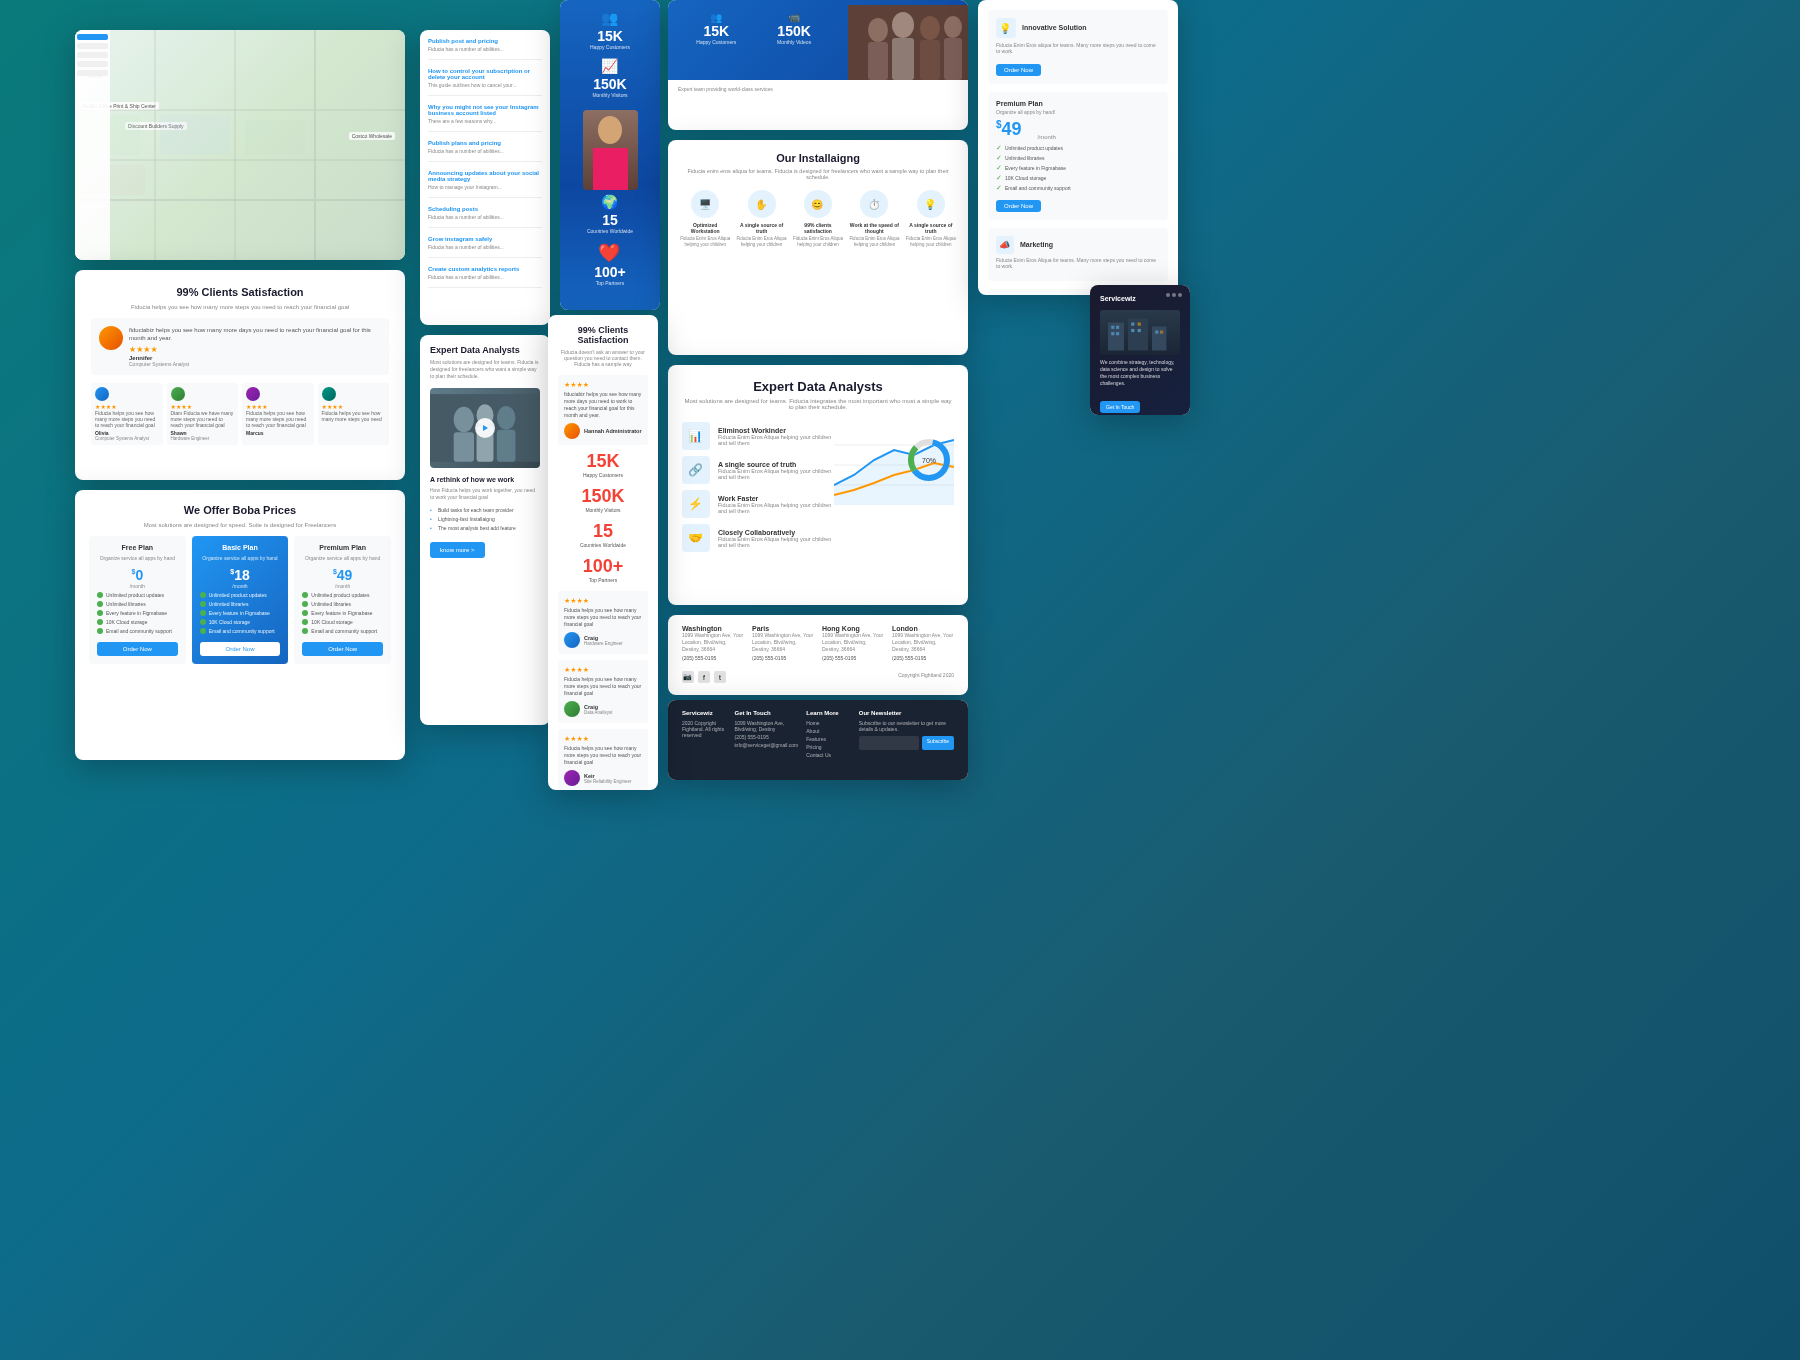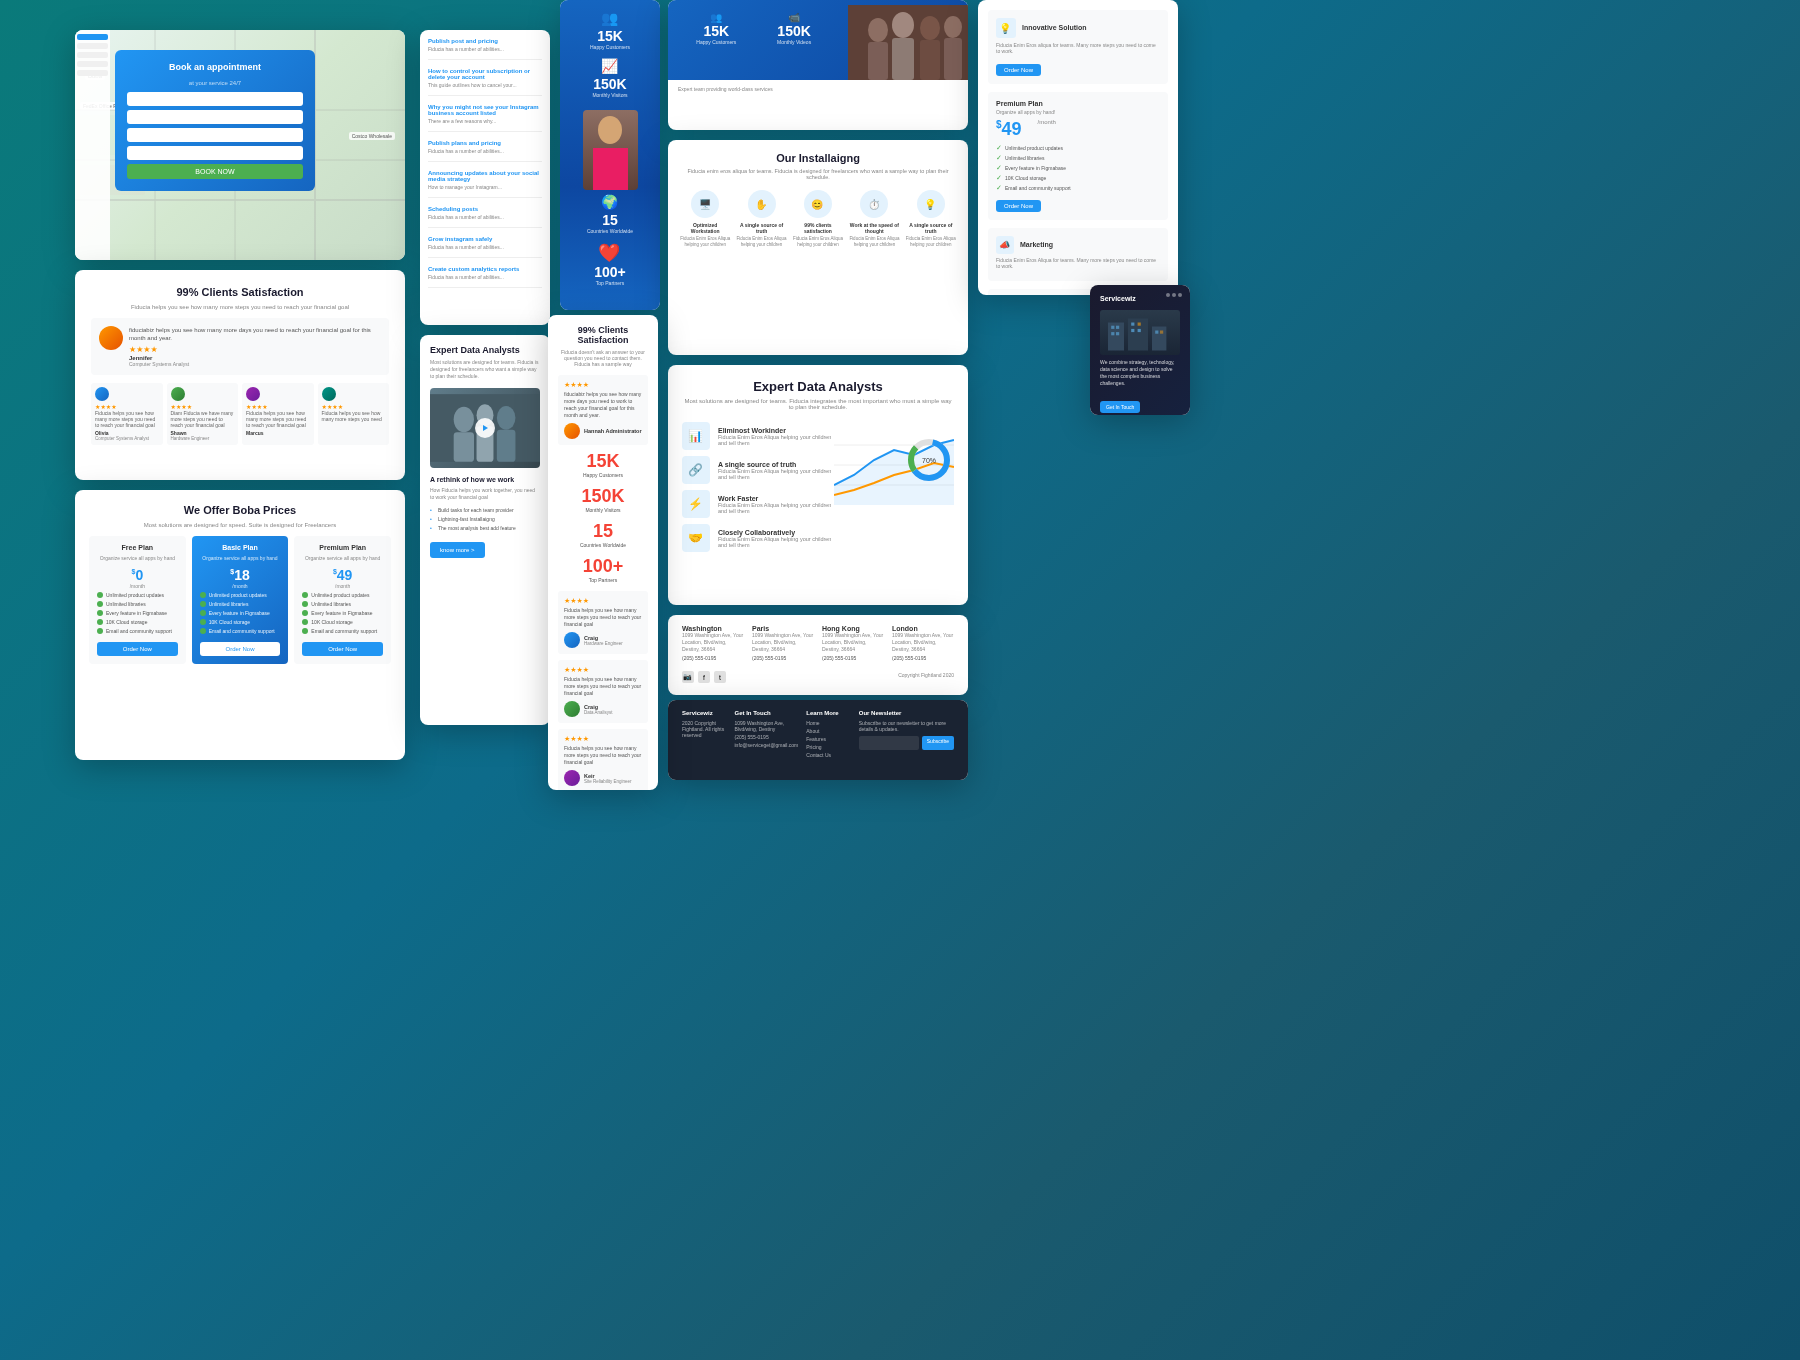--- a/index.html
+++ b/index.html
@@ -712,29 +712,20 @@
       <line x1="0" y1="130" x2="330" y2="130" stroke="#999" stroke-width="1"></line>
       <line x1="0" y1="170" x2="330" y2="170" stroke="#aaa" stroke-width="2"></line>
       <line x1="80" y1="0" x2="80" y2="230" stroke="#999" stroke-width="1"></line>
       <line x1="160" y1="0" x2="160" y2="230" stroke="#999" stroke-width="1"></line>
       <line x1="240" y1="0" x2="240" y2="230" stroke="#aaa" stroke-width="2"></line>
       <rect x="5" y="85" width="60" height="40" fill="rgba(200,230,200,0.6)" rx="2"></rect>
       <rect x="85" y="85" width="70" height="40" fill="rgba(200,220,240,0.6)" rx="2"></rect>
       <rect x="5" y="135" width="65" height="30" fill="rgba(220,210,200,0.6)" rx="2"></rect>
       <rect x="170" y="90" width="60" height="35" fill="rgba(200,220,200,0.6)" rx="2"></rect>
     </svg>
-    <div class="form-overlay">
-      <div class="form-title">Book an appointment</div>
-      <div style="font-size:6px;color:rgba(255,255,255,0.7);text-align:center;margin-bottom:6px">at your service 24/7</div>
-      <div class="form-input"></div>
-      <div class="form-input"></div>
-      <div class="form-input"></div>
-      <div class="form-input"></div>
-      <div class="form-btn">BOOK NOW</div>
-    </div>
 
     <div style="position:absolute;left:0;top:0;width:35px;height:100%;background:rgba(255,255,255,0.9);padding:4px 2px;">
       <div style="background:#2196F3;height:6px;border-radius:2px;margin-bottom:3px;font-size:4px;color:#fff;padding:1px;overflow:hidden"></div>
       <div style="height:6px;border-radius:2px;margin-bottom:3px;background:#f0f0f0;font-size:4px;color:#333;padding:1px;"></div>
       <div style="height:6px;border-radius:2px;margin-bottom:3px;background:#f0f0f0;"></div>
       <div style="height:6px;border-radius:2px;margin-bottom:3px;background:#f0f0f0;"></div>
       <div style="height:6px;border-radius:2px;margin-bottom:3px;background:#f0f0f0;"></div>
     </div>
   </div>
 </div>
@@ -1275,21 +1266,21 @@
         <div style="width:20px;height:20px;background:#E3F2FD;border-radius:3px;display:flex;align-items:center;justify-content:center;font-size:10px">💡</div>
         <div class="pricing-right-name">Innovative Solution</div>
       </div>
       <div class="pricing-right-desc">Fiducia Enim Eros aliqua for teams. Many more steps you need to come to work.</div>
       <div class="pricing-right-btn">Order Now</div>
     </div>
 
     <div class="pricing-right-item">
       <div class="pricing-right-name">Premium Plan</div>
       <div class="pricing-right-desc">Organize all apps by hand!</div>
-      <div style="display:flex;align-items:flex-start;gap:16px">
+      <div style="display:flex;align-items:flex-end;gap:16px">
         <span class="pricing-right-price">
           <sup style="font-size:10px">$</sup><span>49</span>
         </span>
         <span class="pricing-right-period">/month</span>
       </div>
       <div class="pricing-right-features">
         <div class="p-feature">
             <span class="p-check">✓</span>
             <span>Unlimited product updates</span>
           </div>

